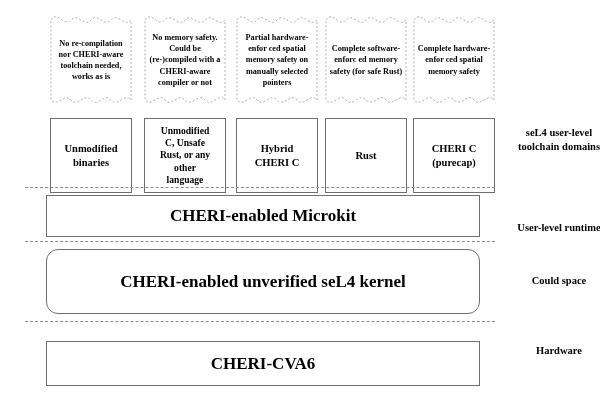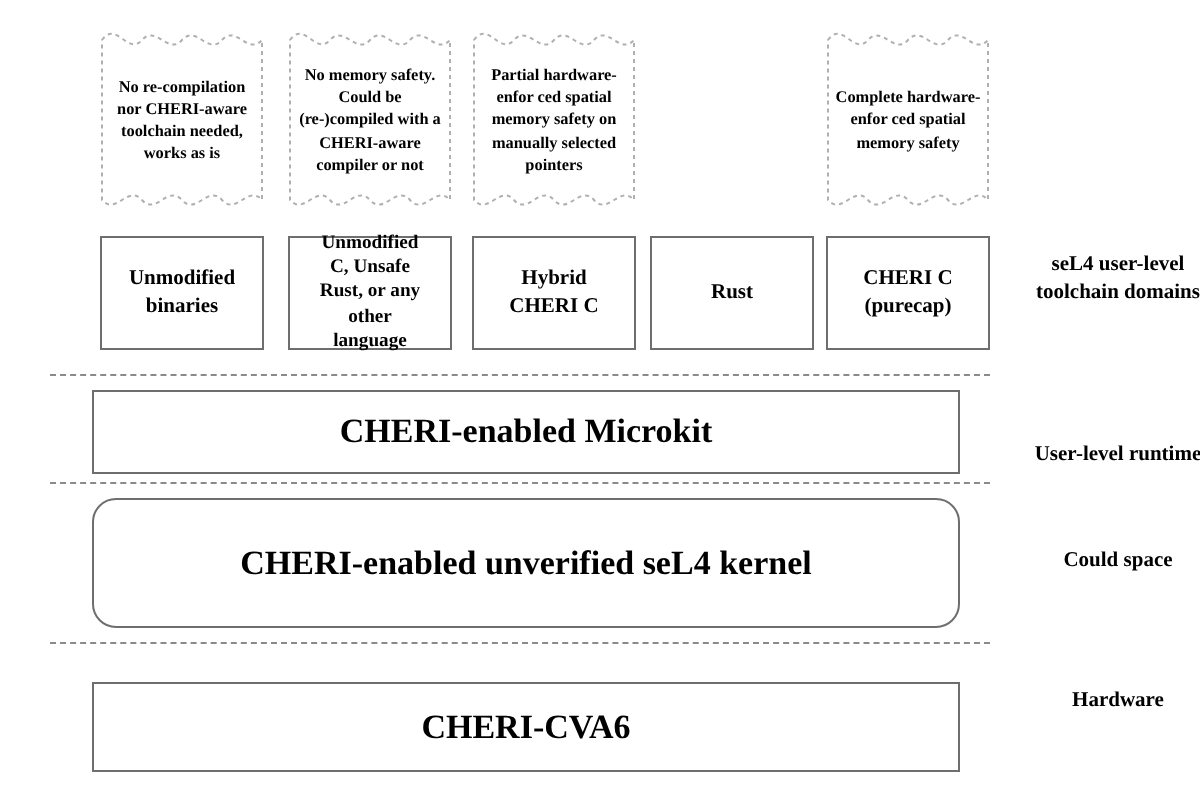--- a/index.html
+++ b/index.html
@@ -55,21 +55,21 @@
     padding: 14px 1px;
     box-sizing: border-box;
     word-break: break-word;
   }
 
   
   .domain-box {
     position: absolute;
     top: 118px;
     width: 82px;
-    height: 57px;
+    height: 75px;
     box-sizing: border-box;
     border: 1px solid #6e6e6e;
     background: #ffffff;
     display: flex;
     align-items: center;
     justify-content: center;
     text-align: center;
     font-size: 10.5px;
     line-height: 1.3;
     font-weight: bold;
@@ -145,20 +145,26 @@
     <div class="note-text">No memory safety. Could be (re-)compiled with a CHERI-aware compiler or not</div>
   </div>
 
   <div class="note" style="left:223px;">
     <svg class="note-svg" viewBox="0 0 82 104" preserveAspectRatio="none">
       <path d="M1,12 C8,2 14,20 21,12 C28,4 34,20 41,12 C48,4 54,20 61,12 C68,4 74,20 81,12 L81,92 C74,84 68,100 61,92 C54,84 48,100 41,92 C34,84 28,100 21,92 C14,84 8,100 1,92 Z" fill="#ffffff" stroke="#b0b0b0" stroke-width="1" stroke-dasharray="2 2"></path>
     </svg>
     <div class="note-text">Partial hardware-enfor ced spatial memory safety on manually selected pointers</div>
   </div>
 
+  <div class="note" style="left:312px;">
+    <svg class="note-svg" viewBox="0 0 82 104" preserveAspectRatio="none">
+      <path d="M1,12 C8,2 14,20 21,12 C28,4 34,20 41,12 C48,4 54,20 61,12 C68,4 74,20 81,12 L81,92 C74,84 68,100 61,92 C54,84 48,100 41,92 C34,84 28,100 21,92 C14,84 8,100 1,92 Z" fill="#ffffff" stroke="#b0b0b0" stroke-width="1" stroke-dasharray="2 2"></path>
+    </svg>
+    <div class="note-text">Complete software-enforc ed memory safety (for safe Rust)</div>
+  </div>
 
   <div class="note" style="left:400px;">
     <svg class="note-svg" viewBox="0 0 82 104" preserveAspectRatio="none">
       <path d="M1,12 C8,2 14,20 21,12 C28,4 34,20 41,12 C48,4 54,20 61,12 C68,4 74,20 81,12 L81,92 C74,84 68,100 61,92 C54,84 48,100 41,92 C34,84 28,100 21,92 C14,84 8,100 1,92 Z" fill="#ffffff" stroke="#b0b0b0" stroke-width="1" stroke-dasharray="2 2"></path>
     </svg>
     <div class="note-text">Complete hardware-enfor ced spatial memory safety</div>
   </div>
 
   <div class="domain-box" style="left:37px;">Unmodified binaries</div>
 

